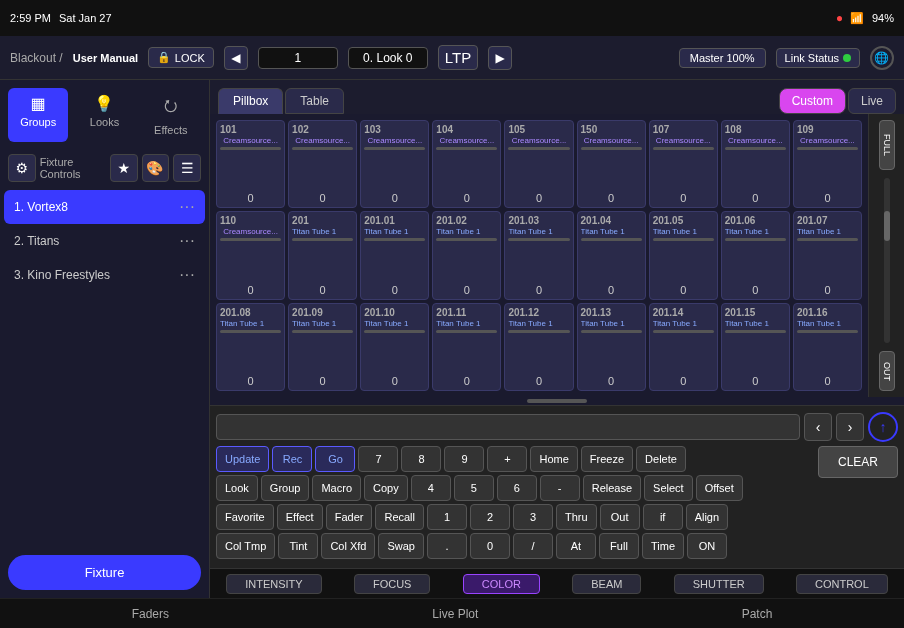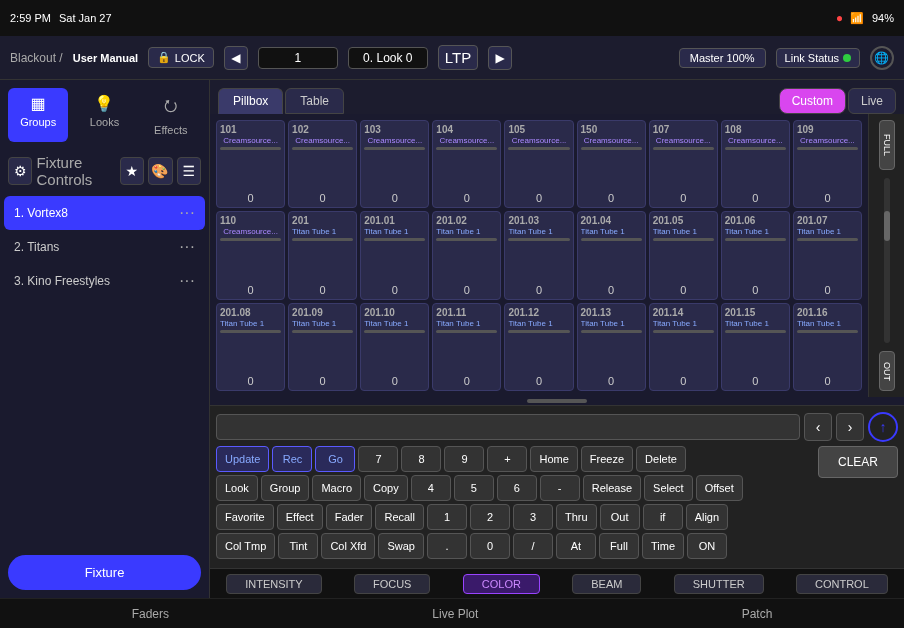--- a/index.html
+++ b/index.html
@@ -476,21 +476,21 @@
         <span>Looks</span>
       </div>
       <div class="sidebar-tab">
         <span class="tab-icon">⭮</span>
         <span>Effects</span>
       </div>
     </div>
 
     <div style="display:flex; padding:4px 8px; gap:4px; align-items:center;">
       <div class="sidebar-action-btn">⚙</div>
-      <span style="font-size:15px; color:#aaa;">Fixture Controls</span>
+      <span style="font-size:11px; color:#aaa;">Fixture Controls</span>
       <div class="sidebar-action-btn">★</div>
       <div class="sidebar-action-btn">🎨</div>
       <div class="sidebar-action-btn">☰</div>
     </div>
 
     <div class="group-list">
       <div class="group-item active">
         <span>1. Vortex8</span>
         <span class="group-dots">···</span>
       </div>

